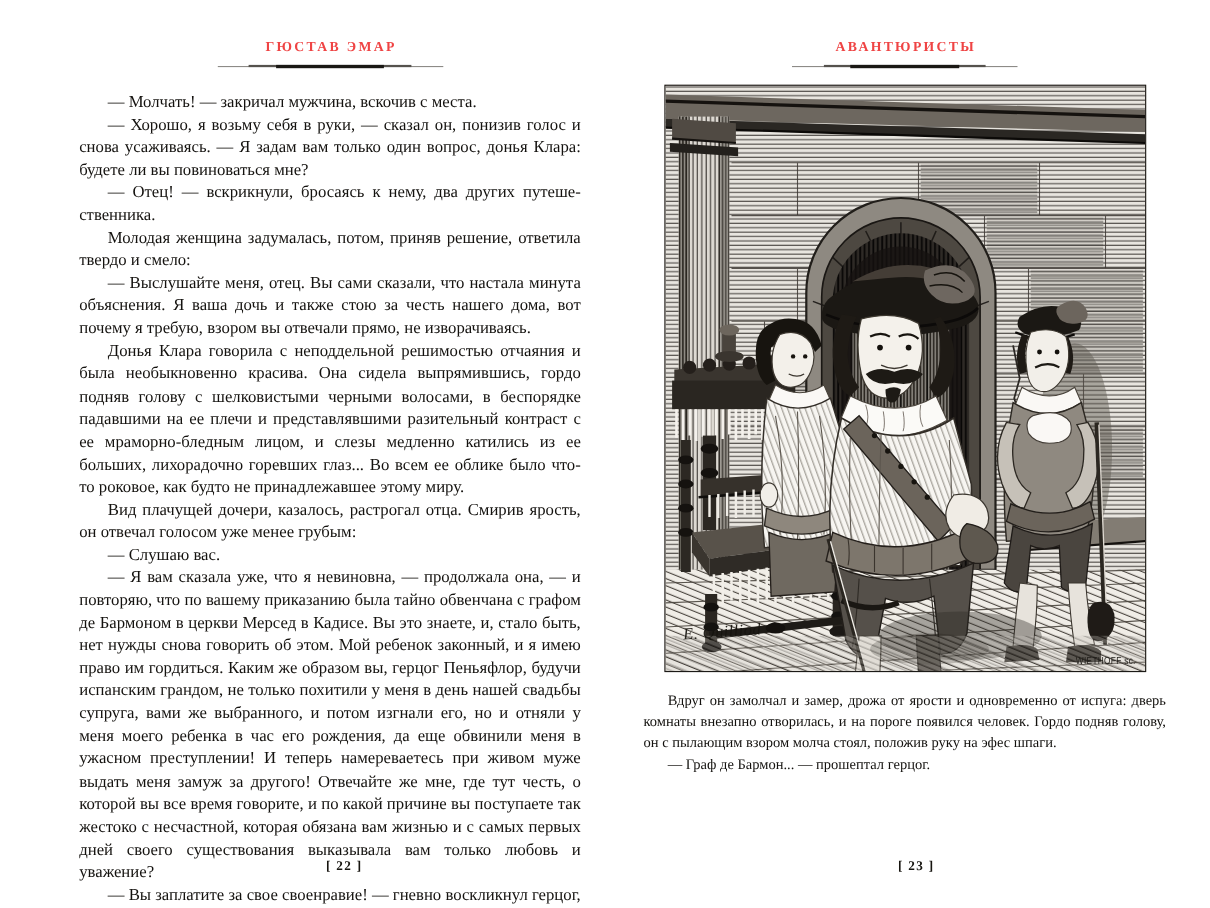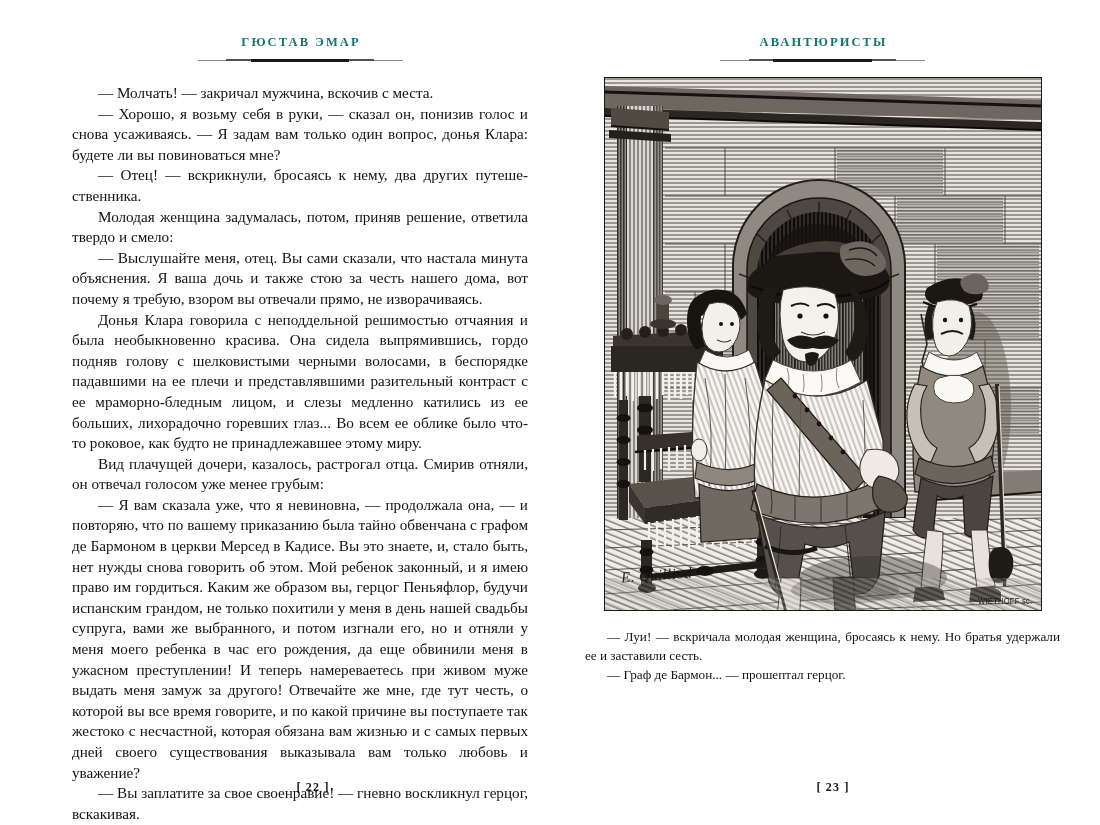--- a/index.html
+++ b/index.html
@@ -29,21 +29,21 @@
   .page-left  { padding: 30px 22px 0 72px; }
   .page-right { padding: 30px 40px 0 35px; }
 
   
   .running-head {
     text-align: center;
     font-size: 12.5px;
     letter-spacing: 2.1px;
     font-weight: 700;
     text-transform: uppercase;
-    color: #0f766e;
+    color: #ef4444;
     margin: 0 0 0 0;
     padding-top: 5px;
   }
   .page-left .running-head  { padding-left: 2px; }
   .page-right .running-head { padding-left: 2px; }
 
   
   .head-rule {
     position: relative;
     height: 8px;
@@ -156,21 +156,22 @@
       <span class="thick"></span>
     </div>
 
     <div class="body-text">
       <p>— Молчать! — закричал мужчина, вскочив с места.</p>
       <p>— Хорошо, я возьму себя в руки, — сказал он, понизив голос и снова усаживаясь. — Я задам вам только один вопрос, донья Клара: будете ли вы повиноваться мне?</p>
       <p>— Отец! — вскрикнули, бросаясь к нему, два других путеше­ственника.</p>
       <p>Молодая женщина задумалась, потом, приняв решение, отве­тила твердо и смело:</p>
       <p>— Выслушайте меня, отец. Вы сами сказали, что настала ми­нута объяснения. Я ваша дочь и также стою за честь нашего до­ма, вот почему я требую, взором вы отвечали прямо, не изворачи­ваясь.</p>
       <p>Донья Клара говорила с неподдельной решимостью отчаяния и была необыкновенно красива. Она сидела выпрямившись, гор­до подняв голову с шелковистыми черными волосами, в беспо­рядке падавшими на ее плечи и представлявшими разительный контраст с ее мраморно-бледным лицом, и слезы медленно кати­лись из ее больших, лихорадочно горевших глаз... Во всем ее об­лике было что-то роковое, как будто не принадлежавшее этому миру.</p>
-      <p>Вид плачущей дочери, казалось, растрогал отца. Смирив отняли, он отвечал голосом уже менее грубым:</p>
+      <p>Вид плачущей дочери, казалось, растрогал отца. Смирив ярость, он отвечал голосом уже менее грубым:</p>
+      <p>— Слушаю вас.</p>
       <p>— Я вам сказала уже, что я невиновна, — продолжала она, — и повторяю, что по вашему приказанию была тайно обвенчана с графом де Бармоном в церкви Мерсед в Кадисе. Вы это знаете, и, стало быть, нет нужды снова говорить об этом. Мой ребенок законный, и я имею право им гордиться. Каким же образом вы, герцог Пеньяфлор, будучи испанским грандом, не только похи­тили у меня в день нашей свадьбы супруга, вами же выбранного, и потом изгнали его, но и отняли у меня моего ребенка в час его рождения, да еще обвинили меня в ужасном преступлении! И те­перь намереваетесь при живом муже выдать меня замуж за дру­гого! Отвечайте же мне, где тут честь, о которой вы все время го­ворите, и по какой причине вы поступаете так жестоко с несчаст­ной, которая обязана вам жизнью и с самых первых дней своего существования выказывала вам только любовь и уважение?</p>
       <p>— Вы заплатите за свое своенравие! — гневно воскликнул герцог, вскакивая.</p>
     </div>
 
     <div class="folio">[ 22 ]</div>
   </div>
 
   <div class="page page-right">
 
     <div class="running-head">АВАНТЮРИСТЫ</div>
@@ -577,20 +578,20 @@
 
         </g>
       </svg>
 
       <div class="signature-artist">E. Quilliod</div>
 
       <div class="signature-engraver">WIETHOFF sc.</div>
     </div>
 
     <div class="body-text">
-      <p>— Луи! — вскричала молодая женщина, бросаясь к нему. Но братья удержали ее и заставили сесть.</p>
+      <p>Вдруг он замолчал и замер, дрожа от ярости и одновременно от испуга: дверь комнаты внезапно отворилась, и на пороге появился человек. Гордо подняв голову, он с пылающим взором молча сто­ял, положив руку на эфес шпаги.</p>
       <p>— Граф де Бармон... — прошептал герцог.</p>
     </div>
 
     <div class="folio">[ 23 ]</div>
   </div>
 
 </div>
 
 </body></html>

